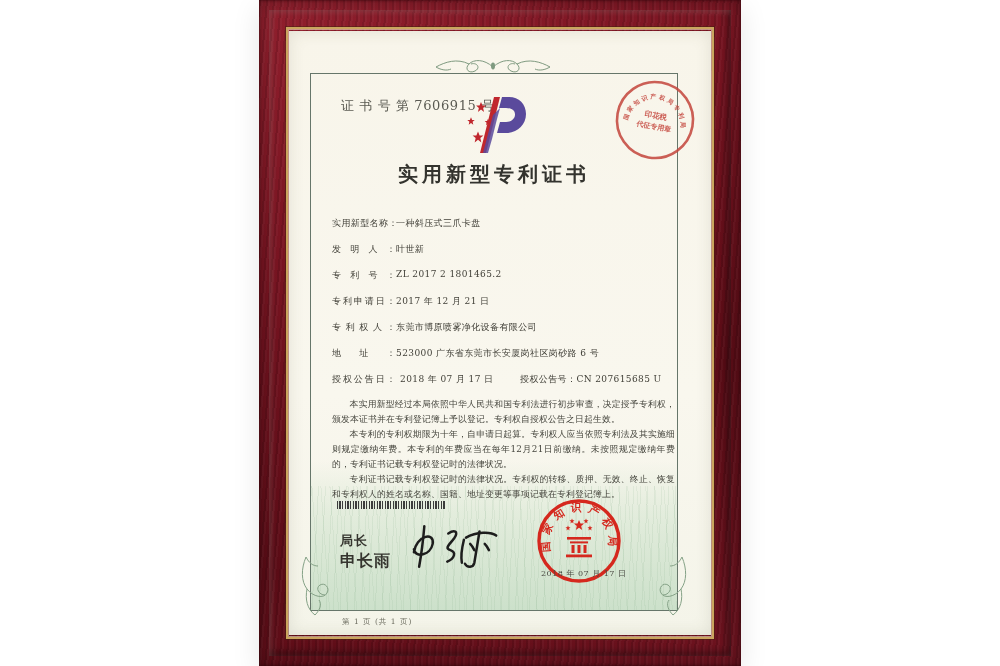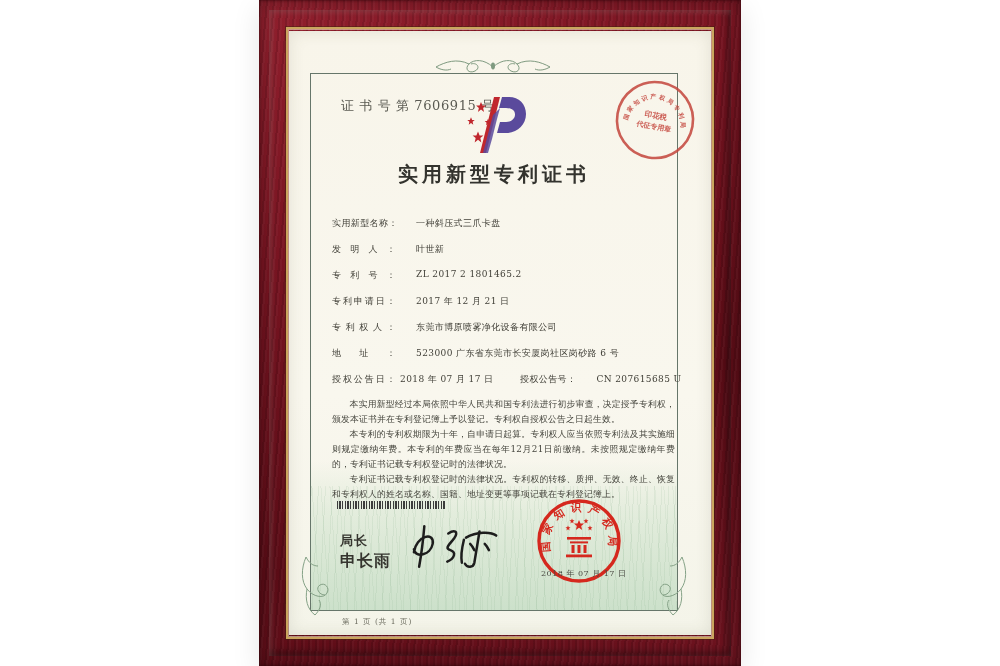--- a/index.html
+++ b/index.html
@@ -64,21 +64,21 @@
     text-align:center; font-size:20px; font-weight:bold;
     letter-spacing:4px; color:#33332e;
   }
 
   .fields { position:absolute; left:43px; right:33px; top:186px; }
   .frow { height:16px; margin-bottom:10px; font-size:9px; color:#403f37; letter-spacing:.4px; white-space:nowrap; }
   .flabel {
     display:inline-block; width:64px; vertical-align:top;
     text-align:justify; text-align-last:justify;
   }
-  .fvalue { display:inline-block; margin-left:20px; }
+  .fvalue { display:inline-block; margin-left:0; }
   .fvalue.fixed { width:120px; margin-left:4px; }
 
   .paras { position:absolute; left:43px; right:36px; top:366px; }
   .paras p {
     font-size:8.8px; line-height:15px; color:#45453d;
     text-indent:2em; text-align:justify; letter-spacing:.2px;
   }
 
   .barcode {
     position:absolute; left:48px; top:470px; width:108px; height:8px;

